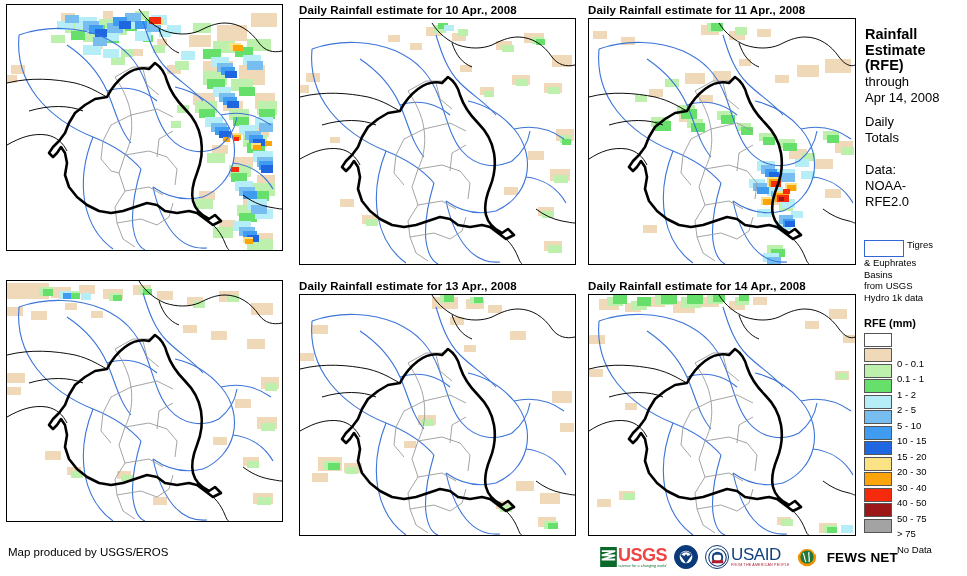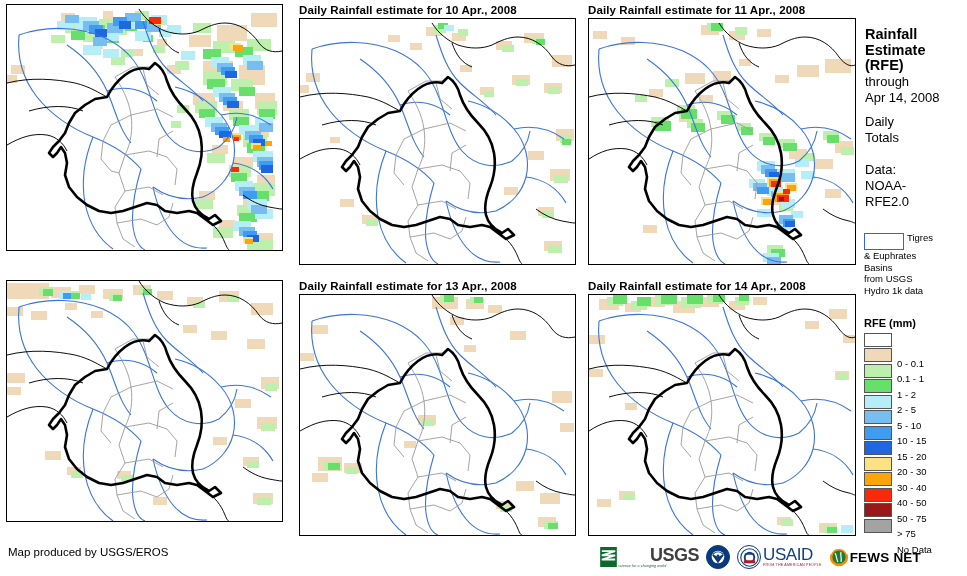--- a/index.html
+++ b/index.html
@@ -53,21 +53,21 @@
   }
   .legend-lbl{font-size:9.5px;margin-left:5px;white-space:nowrap;line-height:11px;margin-top:47px;}
 
   
   #credit{position:absolute;left:8px;top:546px;font-size:11.5px;}
   #logos{position:absolute;left:600px;top:540px;height:34px;display:flex;align-items:center;gap:7px;}
   .logo{display:flex;align-items:center;}
   .usgs-mark{
     width:17px;height:20px;display:block;
   }
-  .usgs-word{font-size:18px;font-weight:bold;color:#404040;letter-spacing:-0.5px;line-height:17px;margin-left:32px;}
+  .usgs-word{font-size:18px;font-weight:bold;color:#ef4444;letter-spacing:-0.5px;line-height:17px;}
   .usgs-tag{font-size:3.6px;color:#0b6a2a;font-style:italic;letter-spacing:0.1px;line-height:4px;}
   .noaa-badge{
     width:22px;height:22px;border-radius:50%;
     background:#0a3a7a;border:1.5px solid #0a3a7a;
     display:flex;align-items:center;justify-content:center;
   }
   .usaid-badge{
     width:22px;height:22px;border-radius:50%;
     background:#fff;border:1.5px solid #0a3a7a;
     display:flex;align-items:center;justify-content:center;overflow:hidden;
@@ -879,21 +879,21 @@
       <div class="side-block">Daily</div>
       <div class="side-block">Totals</div>
     </div>
 
     <div style="position:absolute;left:3px;top:162px;">
       <div class="side-block">Data:</div>
       <div class="side-block">NOAA-</div>
       <div class="side-block">RFE2.0</div>
     </div>
 
-    <div style="position:absolute;left:2px;top:232px;width:104px;">
+    <div style="position:absolute;left:2px;top:239px;width:104px;">
       <div class="basin-row">
         <div class="basin-swatch" style="border-color: rgb(52, 101, 214);"></div>
         <div class="basin-text">Tigres</div>
       </div>
       <div class="basin-lines">&amp; Euphrates</div>
       <div class="basin-lines">Basins</div>
       <div class="basin-lines">from USGS</div>
       <div class="basin-lines">Hydro 1k data</div>
     </div>
 
@@ -998,17 +998,17 @@
       </div>
     </div>
 
     <div class="logo">
       <svg class="fews-badge" viewBox="0 0 20 20">
         <circle cx="10" cy="10" r="9.2" fill="#f29000"></circle>
         <circle cx="10" cy="10" r="6.6" fill="#1f7a3a"></circle>
         <path d="M6 6 C8 9 7 12 9 15 M12 5 C11 8 13 11 12 15" stroke="#fff" stroke-width="1.2" fill="none"></path>
         <path d="M1.6 7 A9 9 0 0 1 18.4 7" stroke="#fff" stroke-width="1.4" fill="none"></path>
       </svg>
-      <div class="fews-word" style="margin-left:1px;">FEWS NET</div>
+      <div class="fews-word" style="margin-left:10px;">FEWS NET</div>
     </div>
   </div>
 
 </div>
 
 </body></html>

